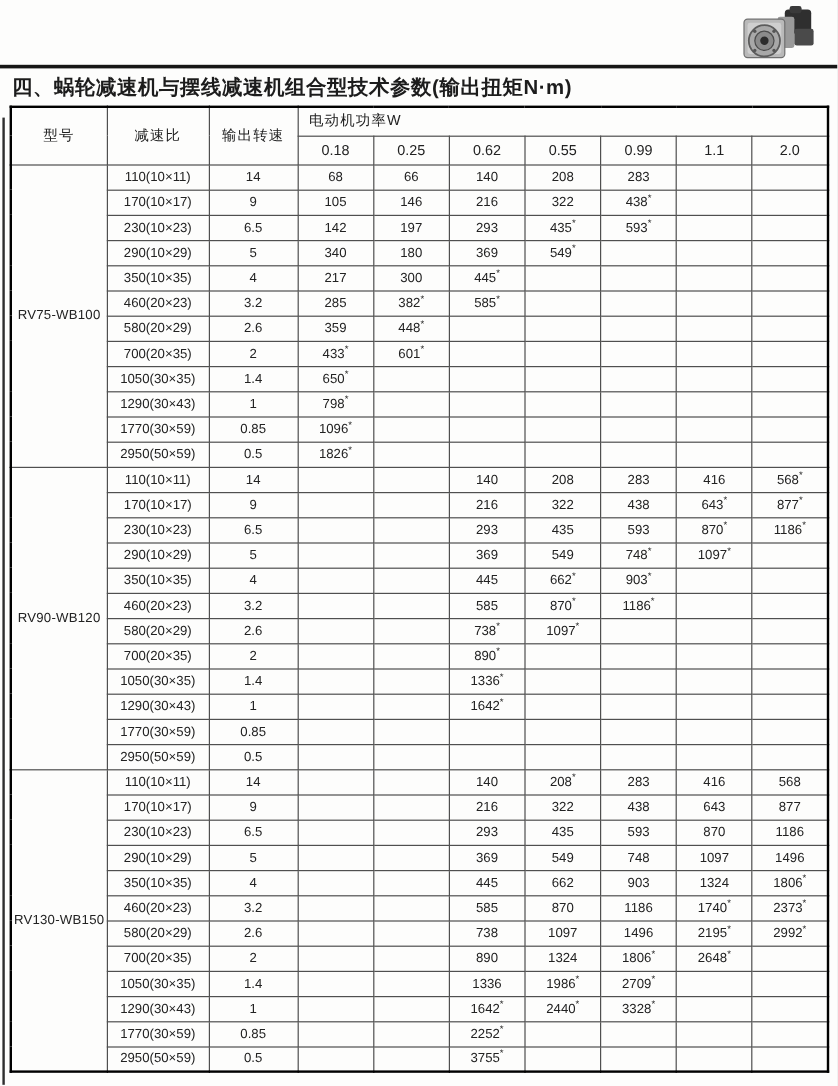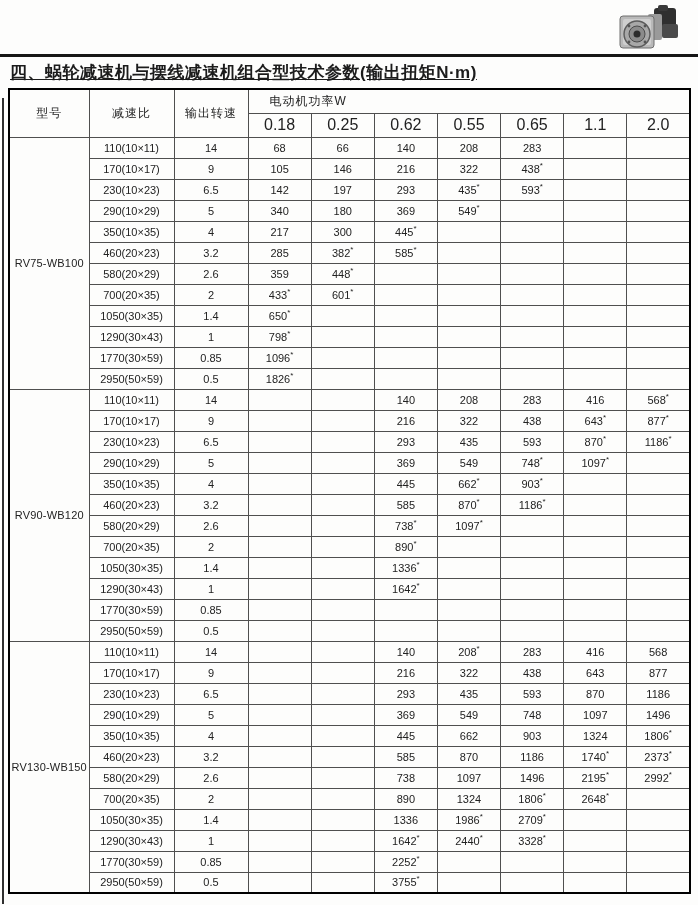--- a/index.html
+++ b/index.html
@@ -30,21 +30,20 @@
     background: #161616;
   }
   .page-title {
     position: absolute;
     top: 61px;
     left: 10px;
     font-size: 17px;
     font-weight: bold;
     letter-spacing: 0.5px;
     white-space: nowrap;
-    text-decoration: underline;
   }
   .left-edge-line {
     position: absolute;
     left: 2px;
     top: 98px;
     width: 2px;
     height: 806px;
     background: #2e2e2e;
   }
   table.spec {
@@ -62,29 +61,29 @@
     vertical-align: middle;
     font-weight: normal;
     font-size: 11px;
     color: #222;
     padding: 0;
     overflow: hidden;
     white-space: nowrap;
   }
   table.spec { border: 2px solid #000; }
   table.spec thead tr.h1 th { height: 24px; font-size: 12px; }
-  table.spec thead tr.h2 th { height: 24px; font-size: 16px; }
+  table.spec thead tr.h2 th { height: 24px; font-size: 12px; }
   table.spec tbody tr { height: 21px; }
   th.power-header {
     position: relative;
     text-align: left;
   }
   th.power-header .mp-label {
     position: absolute;
-    left: 21px;
+    left: 9px;
     top: 50%;
     transform: translateY(-50%);
     letter-spacing: 1px;
     font-size: 12px;
   }
   th.power-header .is-label {
     position: absolute;
     left: 45%;
     top: 50%;
     transform: translateY(-50%);
@@ -148,21 +147,21 @@
         <th colspan="7" class="power-header">
           <span class="mp-label">电动机功率W</span>
           <span class="is-label">输入转速1500转</span>
         </th>
       </tr>
       <tr class="h2">
         <th>0.18</th>
         <th>0.25</th>
         <th>0.62</th>
         <th>0.55</th>
-        <th>0.65</th>
+        <th>0.99</th>
         <th>1.1</th>
         <th>2.0</th>
       </tr>
     </thead>
     <tbody>
         <tr>
           <td rowspan="12" class="model-cell">RV75-WB100</td>
           <td class="ratio-cell">110(10×11)</td>
           <td class="speed-cell">14</td>
           <td class="val-cell">68</td>

